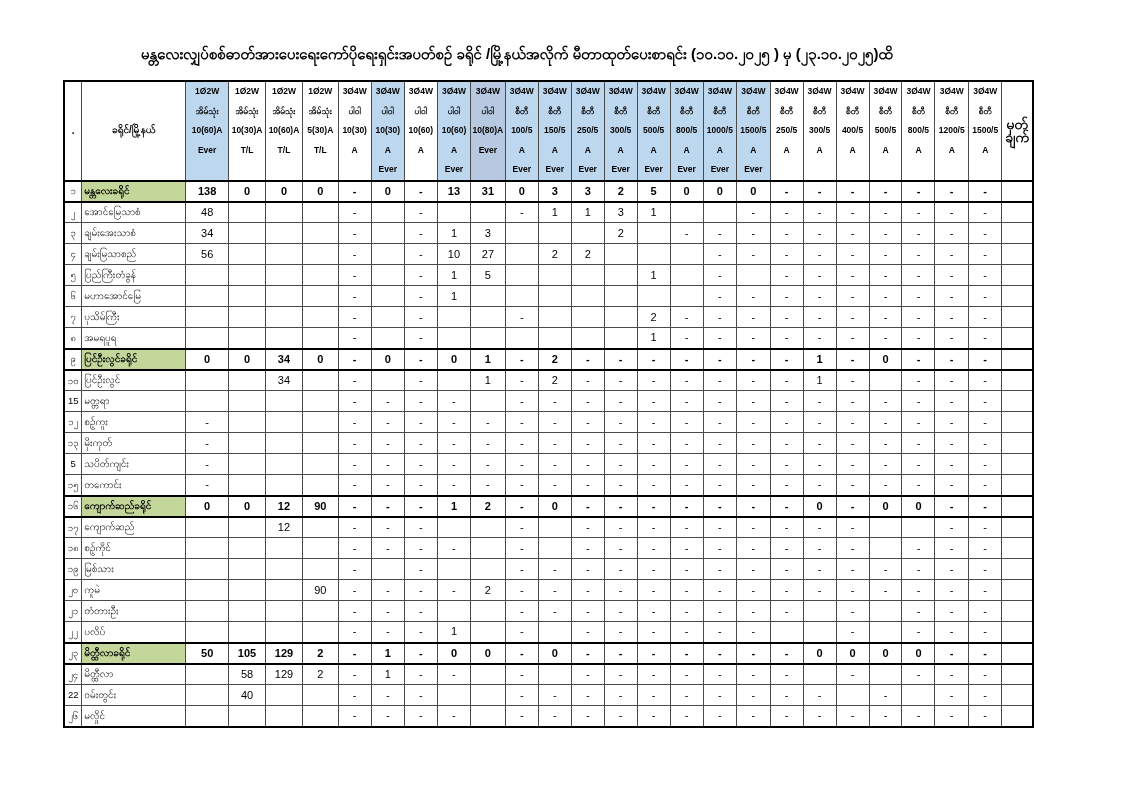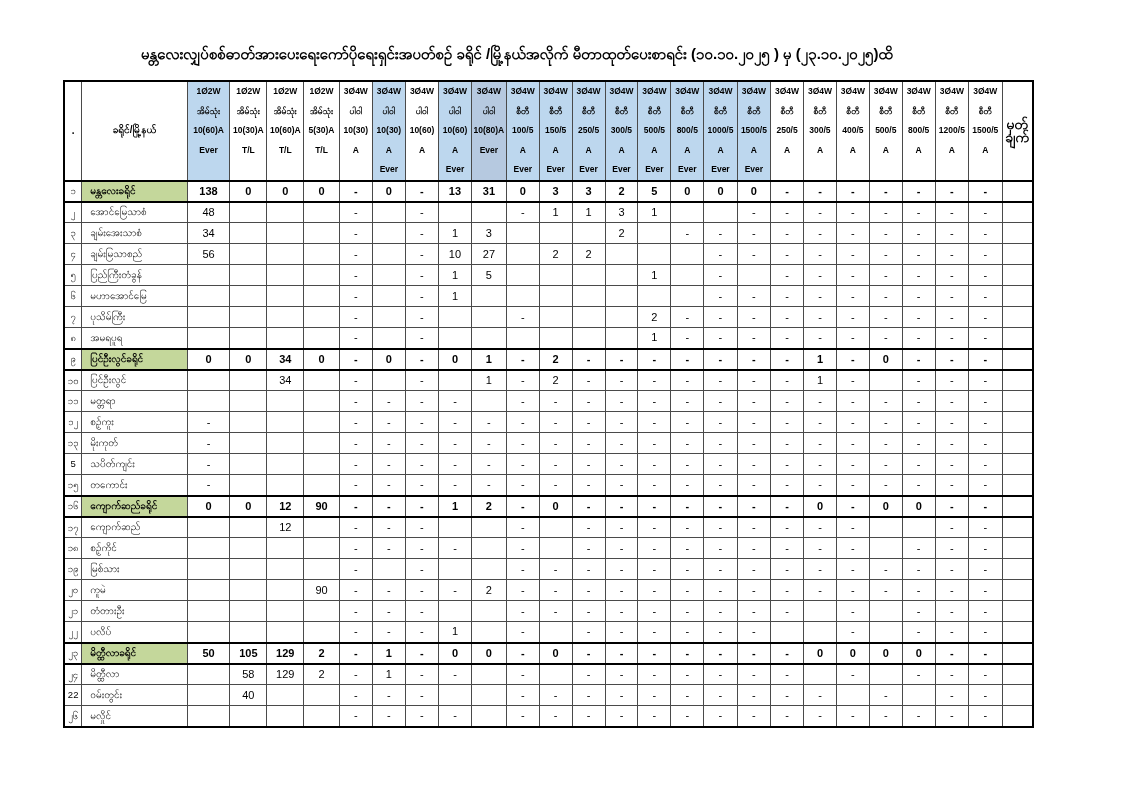--- a/index.html
+++ b/index.html
@@ -17,21 +17,21 @@
   th,td{border:1px solid var(--bd);padding:0;overflow:hidden;}
   thead th{border-bottom:2px solid var(--bdh);background:#fff;font-weight:bold;vertical-align:top;}
   th.center{vertical-align:middle;text-align:center;font-size:10px;}
   th .hl{height:19.5px;line-height:19.5px;font-size:8.5px;text-align:center;
          white-space:nowrap;overflow:hidden;}
   th.blue{background:var(--blue);}
   th.dblue{background:var(--dblue);}
   .remark-th div{font-size:14px;line-height:13px;}
   tbody td{height:21px;font-size:11px;text-align:center;vertical-align:middle;line-height:1;}
   tbody td.no{font-size:9.5px;}
-  tbody td.name{text-align:left;font-size:10px;padding-left:8px;white-space:nowrap;}
+  tbody td.name{text-align:left;font-size:10px;padding-left:2px;white-space:nowrap;}
   tr.district td{font-weight:bold;border-top:2px solid var(--bdh);border-bottom:2px solid var(--bdh);}
   tr.district td.no{font-weight:normal;}
   tr.district td.name{background:var(--green);}
 </style>
 </head>
 <body>
 
 <div class="page">
   <div class="title">မန္တလေးလျှပ်စစ်ဓာတ်အားပေးရေးကော်ပိုရေးရှင်းအပတ်စဉ် ခရိုင် /မြို့နယ်အလိုက် မီတာထုတ်ပေးစာရင်း (၁၀.၁၀.၂၀၂၅ ) မှ (၂၃.၁၀.၂၀၂၅)ထိ</div>
 
@@ -528,21 +528,21 @@
           <td class="val">-</td>
           <td class="val">1</td>
           <td class="val">-</td>
           <td class="val"></td>
           <td class="val">-</td>
           <td class="val">-</td>
           <td class="val">-</td>
           <td class="remark"></td>
         </tr>
         <tr>
-          <td class="no">၁၁</td>
+          <td class="no">15</td>
           <td class="name">မတ္တရာ</td>
           <td class="val"></td>
           <td class="val"></td>
           <td class="val"></td>
           <td class="val"></td>
           <td class="val">-</td>
           <td class="val">-</td>
           <td class="val">-</td>
           <td class="val">-</td>
           <td class="val"></td>

